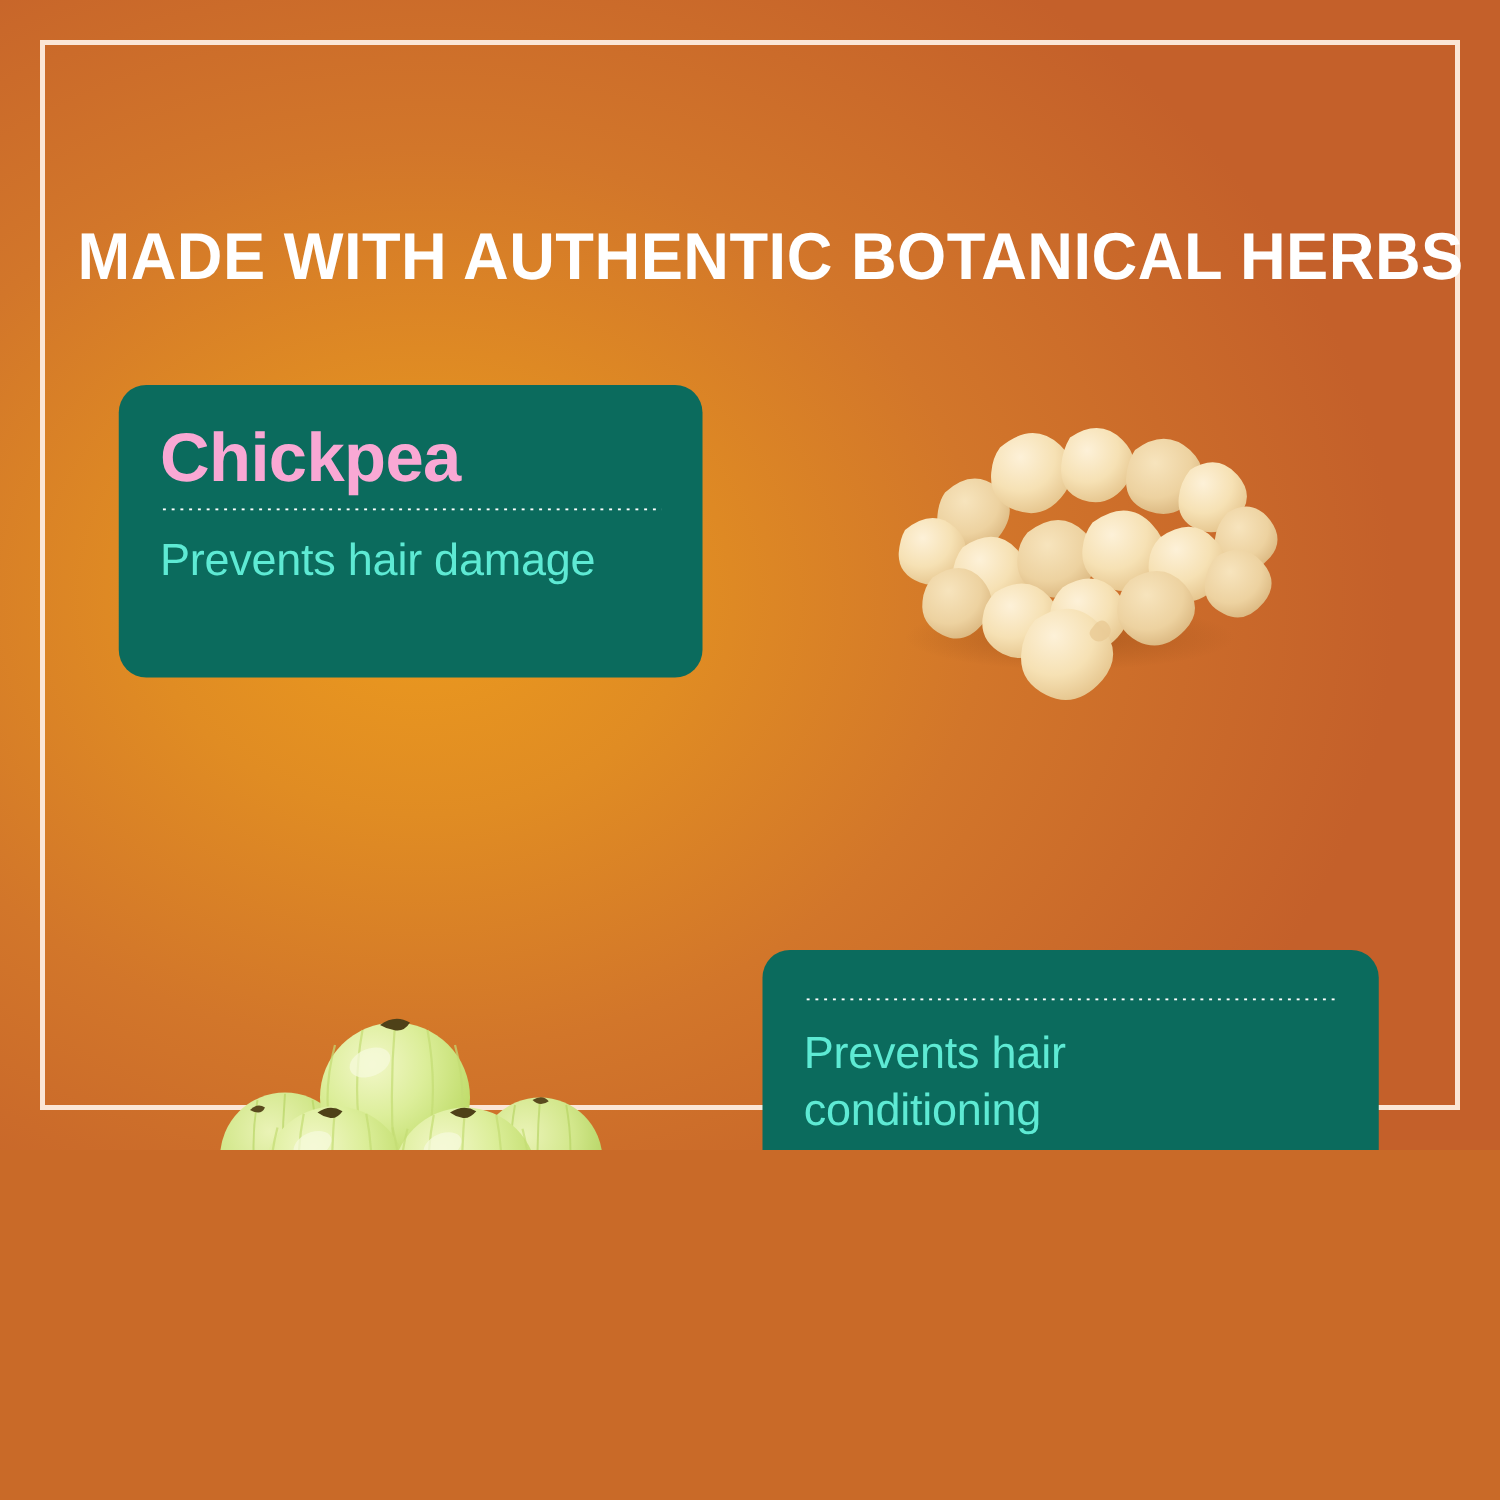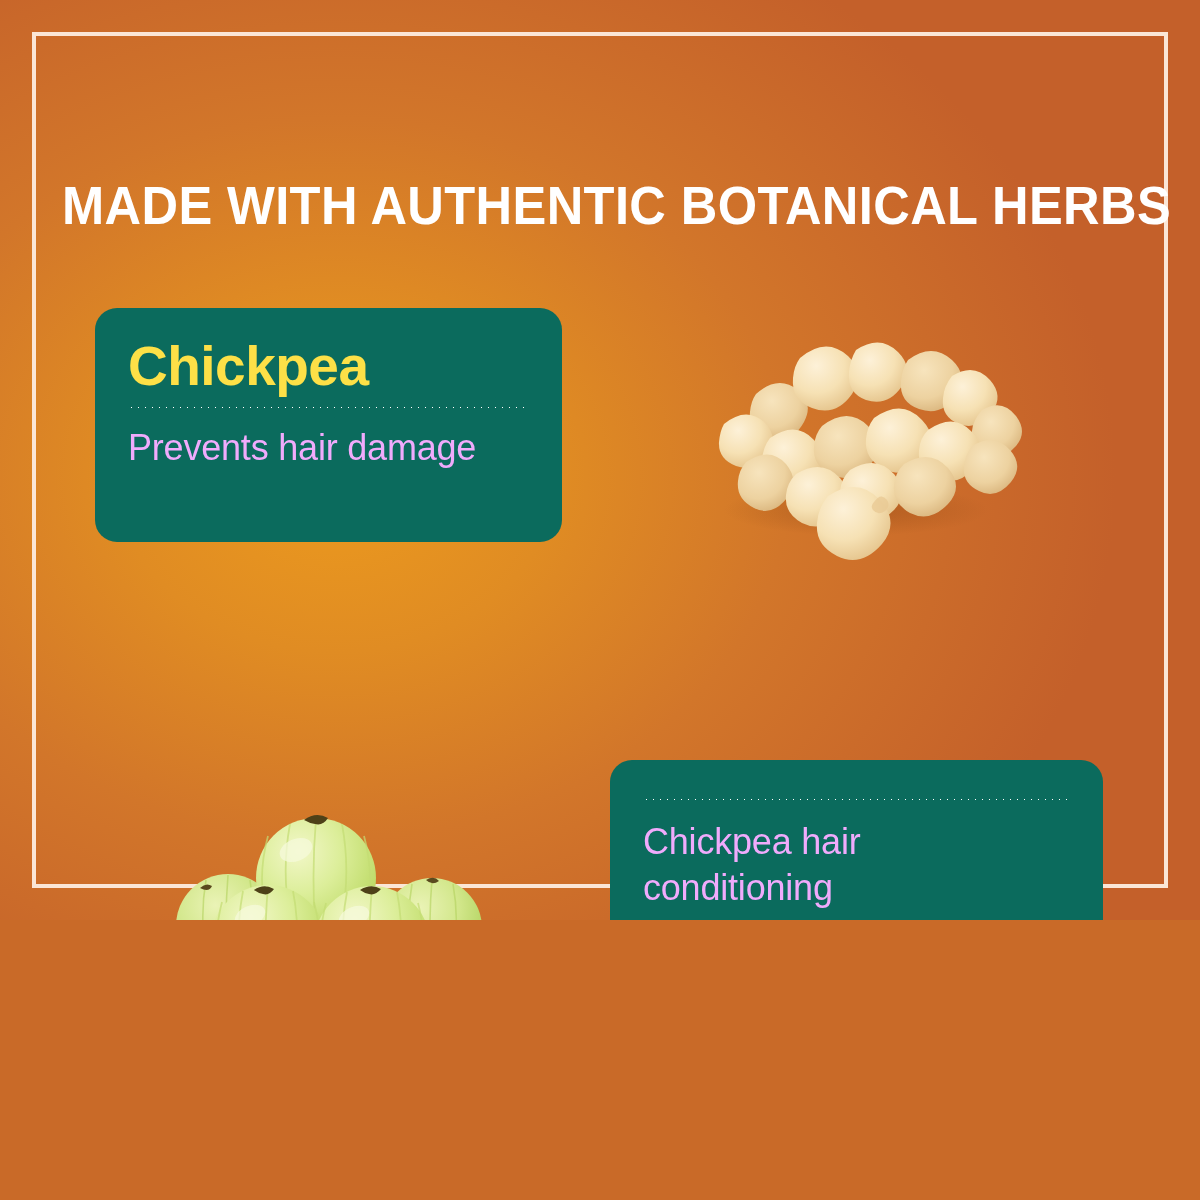--- a/index.html
+++ b/index.html
@@ -52,39 +52,39 @@
   .card-1 { left: 95px;  top: 308px; width: 467px; height: 234px; }
   .card-2 { left: 610px; top: 760px; width: 493px; height: 243px; }
 
   .card-inner {
     position: absolute;
     left: 33px;
     right: 33px;
     top: 28px;
   }
   .card-title {
-    color: #fde047;
+    color: #f9a8d4;
     font-weight: 700;
     font-size: 55px;
     line-height: 60px;
     letter-spacing: -0.5px;
     margin: 0;
   }
   .card-2 .card-title { font-size: 57px; }
 
   .divider {
     height: 3px;
     margin-top: 10px;
     background-image: radial-gradient(circle closest-side, #ffffff 60%, rgba(255,255,255,0) 62%);
     background-size: 7px 3px;
     background-repeat: repeat-x;
     background-position: left center;
   }
   .card-desc {
-    color: #f0abfc;
+    color: #5eead4;
     font-weight: 400;
     font-size: 36px;
     line-height: 46px;
     letter-spacing: -0.2px;
     margin: 0;
     padding-top: 16px;
     white-space: pre-line;
   }
   .card-2 .card-desc { padding-top: 18px; }
 
@@ -252,18 +252,18 @@
     <div class="card-inner">
       <div class="card-title">Chickpea</div>
       <div class="divider"></div>
       <div class="card-desc">Prevents hair damage</div>
     </div>
   </div>
 
   <div class="card card-2">
     <div class="card-inner">
       <div class="divider"></div>
-      <div class="card-desc">Chickpea hair
+      <div class="card-desc">Prevents hair
 conditioning</div>
     </div>
   </div>
 
 </div>
 
 </body></html>

